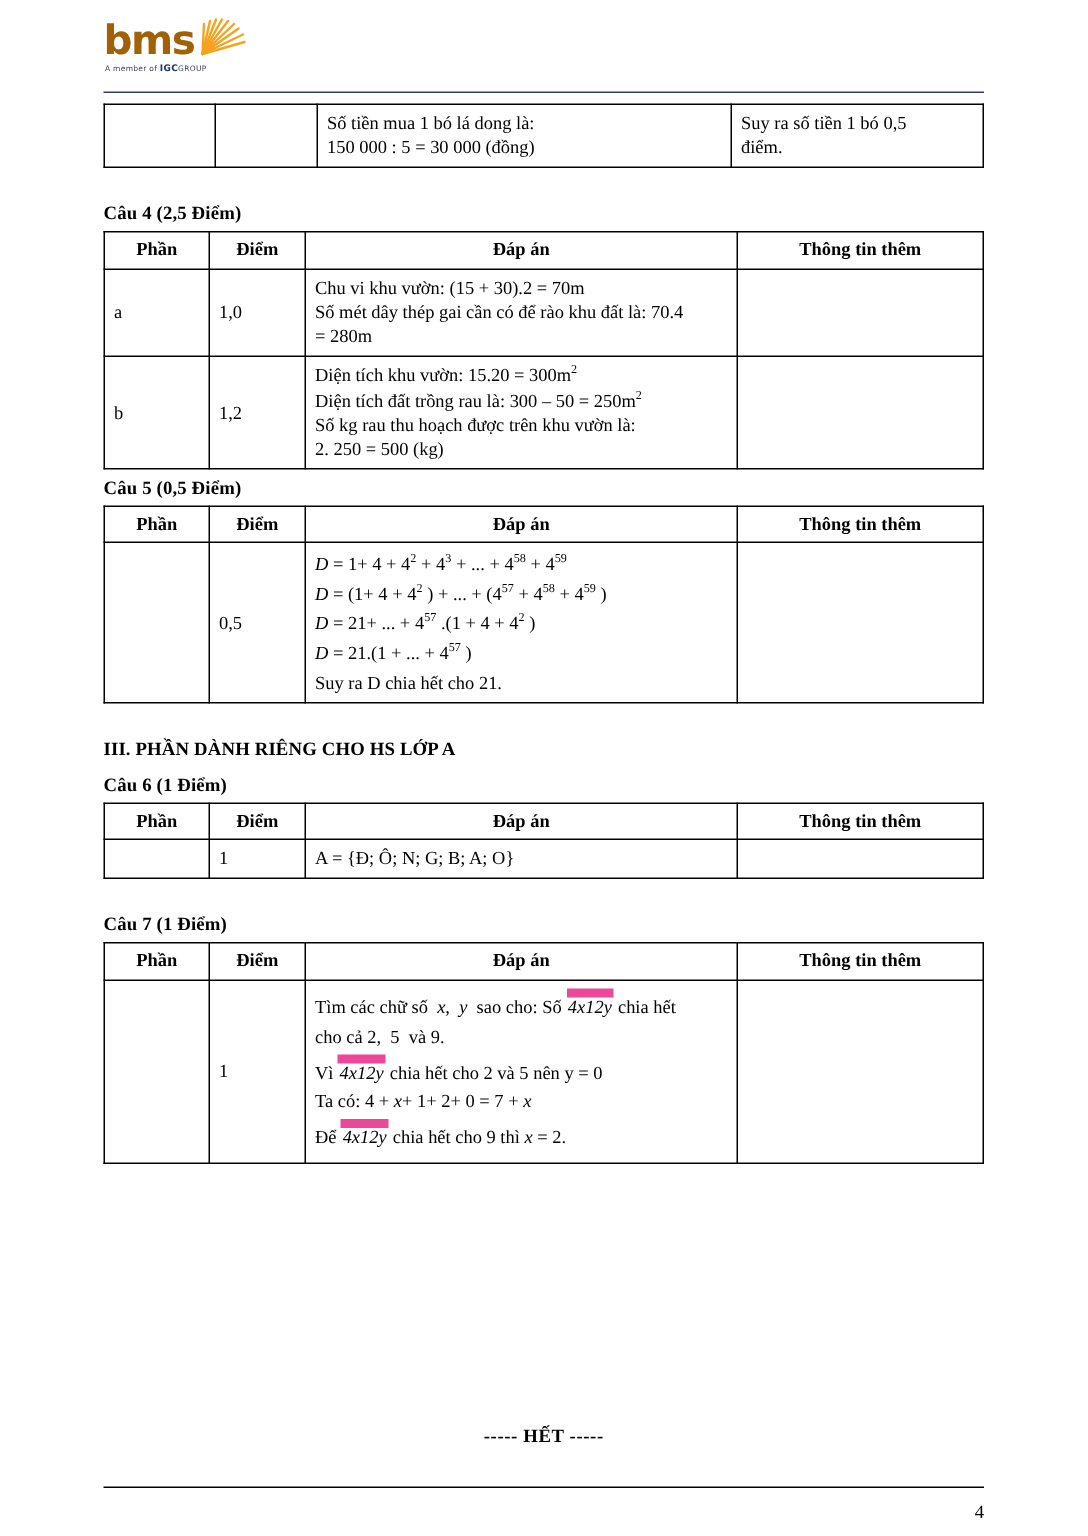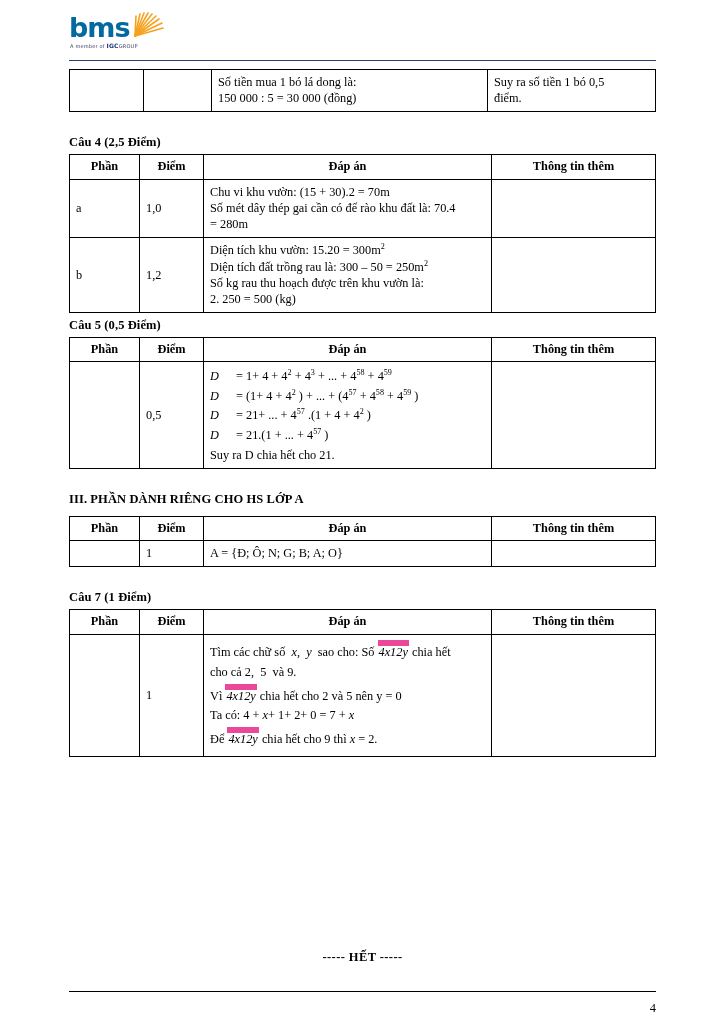--- a/index.html
+++ b/index.html
@@ -31,21 +31,21 @@
     position: relative;
     display: inline-block;
     width: 122px;
     height: 40px;
   }
   .logo-text {
     font-family: "DejaVu Sans", sans-serif;
     font-weight: bold;
     font-size: 27px;
     letter-spacing: -1px;
-    color: #0369a1;
+    color: #a16207;
     line-height: 28px;
     position: absolute;
     left: 0;
     top: 0;
   }
   .logo-sun {
     position: absolute;
     left: 62px;
     top: -3px;
     width: 34px;
@@ -112,21 +112,21 @@
   td.c-phan, td.c-diem { text-align: center; }
   td.c-dapan { padding-left: 9px; }
 
   .line { display: block; white-space: nowrap; }
   .math {
     font-style: italic;
     display: block;
     margin: 1.5px 0 3.5px 0;
     white-space: nowrap;
   }
-  .math .up { font-style: normal; margin-left: 14px; }
+  .math .up { font-style: normal; }
   sup { font-size: .66em; vertical-align: super; line-height: 0; }
   .ovl {
     border-top: 6px solid #ec4899;
     padding: 0 1px;
     font-style: italic;
     display: inline-block;
     line-height: 1.1;
   }
   .plain { font-style: normal; text-align: right; }
 
@@ -268,20 +268,21 @@
       </tr>
     </tbody>
   </table>
 
   <div class="spacer-lg"></div>
 
   <div class="section-title">III. PHẦN DÀNH RIÊNG CHO HS LỚP A</div>
 
   <div class="spacer-sm"></div>
 
+  <div class="heading">Câu 6 (1 Điểm)</div>
   <table class="doc">
     <thead>
       <tr>
         <th class="c-phan">Phần</th>
         <th class="c-diem">Điểm</th>
         <th class="c-dapan">Đáp án</th>
         <th class="c-extra">Thông tin thêm</th>
       </tr>
     </thead>
     <tbody>

